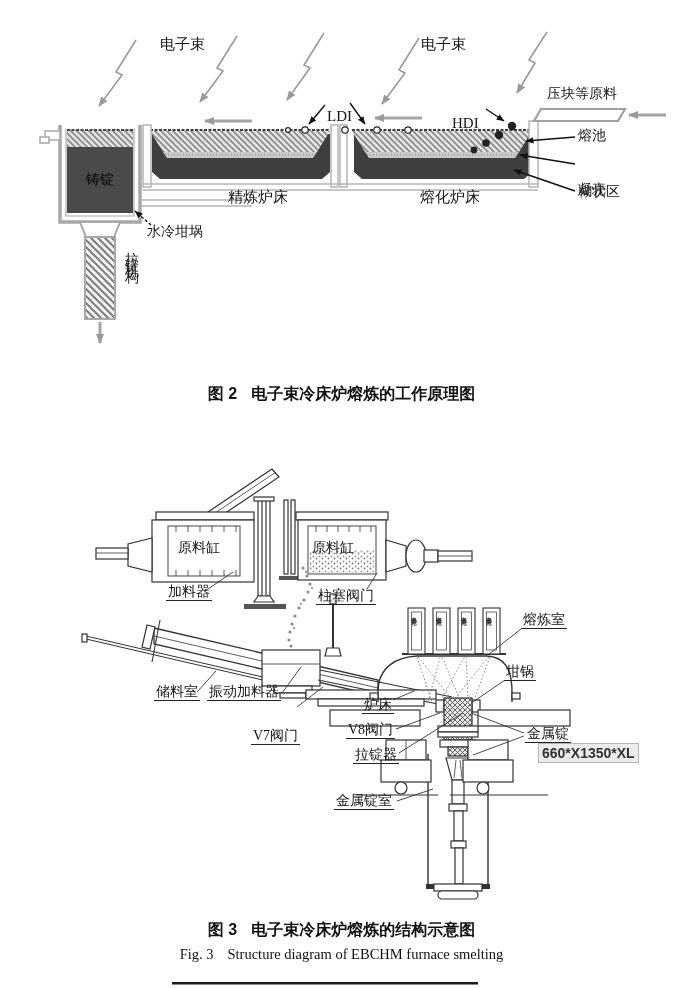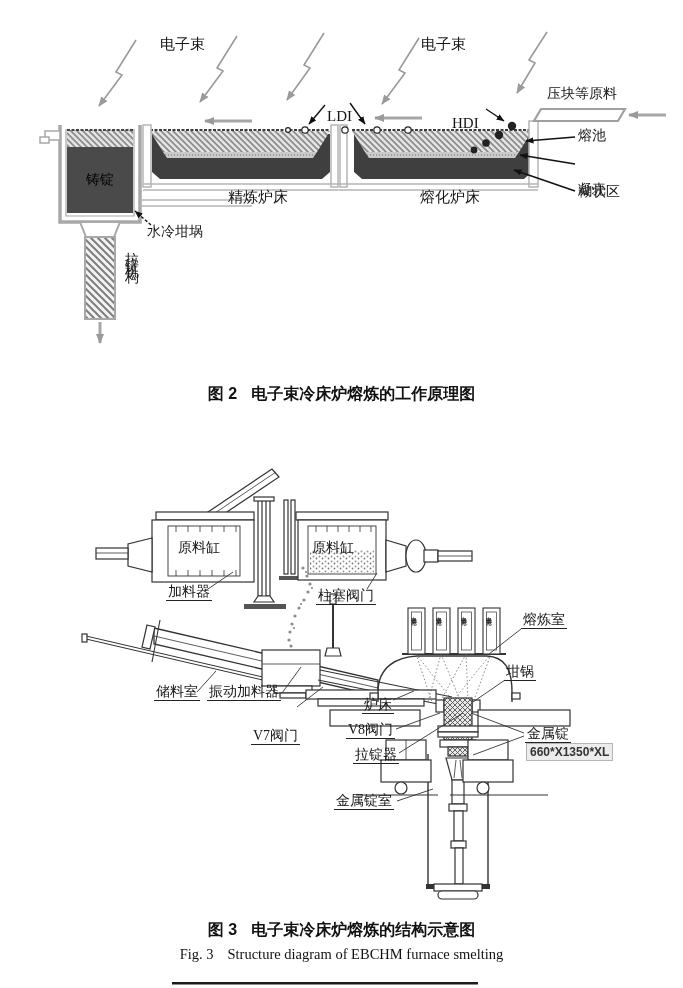--- a/index.html
+++ b/index.html
@@ -17,22 +17,22 @@
   .gunlbl{position:absolute;z-index:3;writing-mode:vertical-rl;text-orientation:upright;
           font-size:6px;line-height:1;color:#222;letter-spacing:1px;
           font-family:"Liberation Sans",sans-serif;}
   .ingot-lbl{color:#000;}
   .ldi{font-size:15px;font-family:"Liberation Serif",serif;margin-top:18px;}
   .cap{position:absolute;left:0;width:683px;text-align:center;z-index:3;}
   .cap-zh{font-family:"Liberation Sans",sans-serif;font-weight:bold;font-size:16px;color:#111;}
   .cap-en{font-family:"Liberation Serif",serif;font-size:14.5px;color:#111;}
   .cap .gap{display:inline-block;width:14px;}
   .szbox{position:absolute;z-index:3;background:#ececec;border:1px solid #b5b5b5;
-         font-family:"Liberation Sans",sans-serif;font-weight:bold;font-size:12px;
-         color:#333;padding:1px 3px;white-space:nowrap;}
+         font-family:"Liberation Sans",sans-serif;font-weight:bold;font-size:14px;
+         color:#333;padding:1px 3px;white-space:nowrap;margin-left:12px;}
 </style>
 </head>
 <body>
 
 <div class="page">
 
   <svg class="art" width="683" height="988" viewBox="0 0 683 988">
     <defs>
       <marker id="aG" markerWidth="11" markerHeight="9" refX="9" refY="4" orient="auto" markerUnits="userSpaceOnUse">
         <path d="M0,0 L10,4 L0,8 Z" fill="#9a9a9a"></path>

